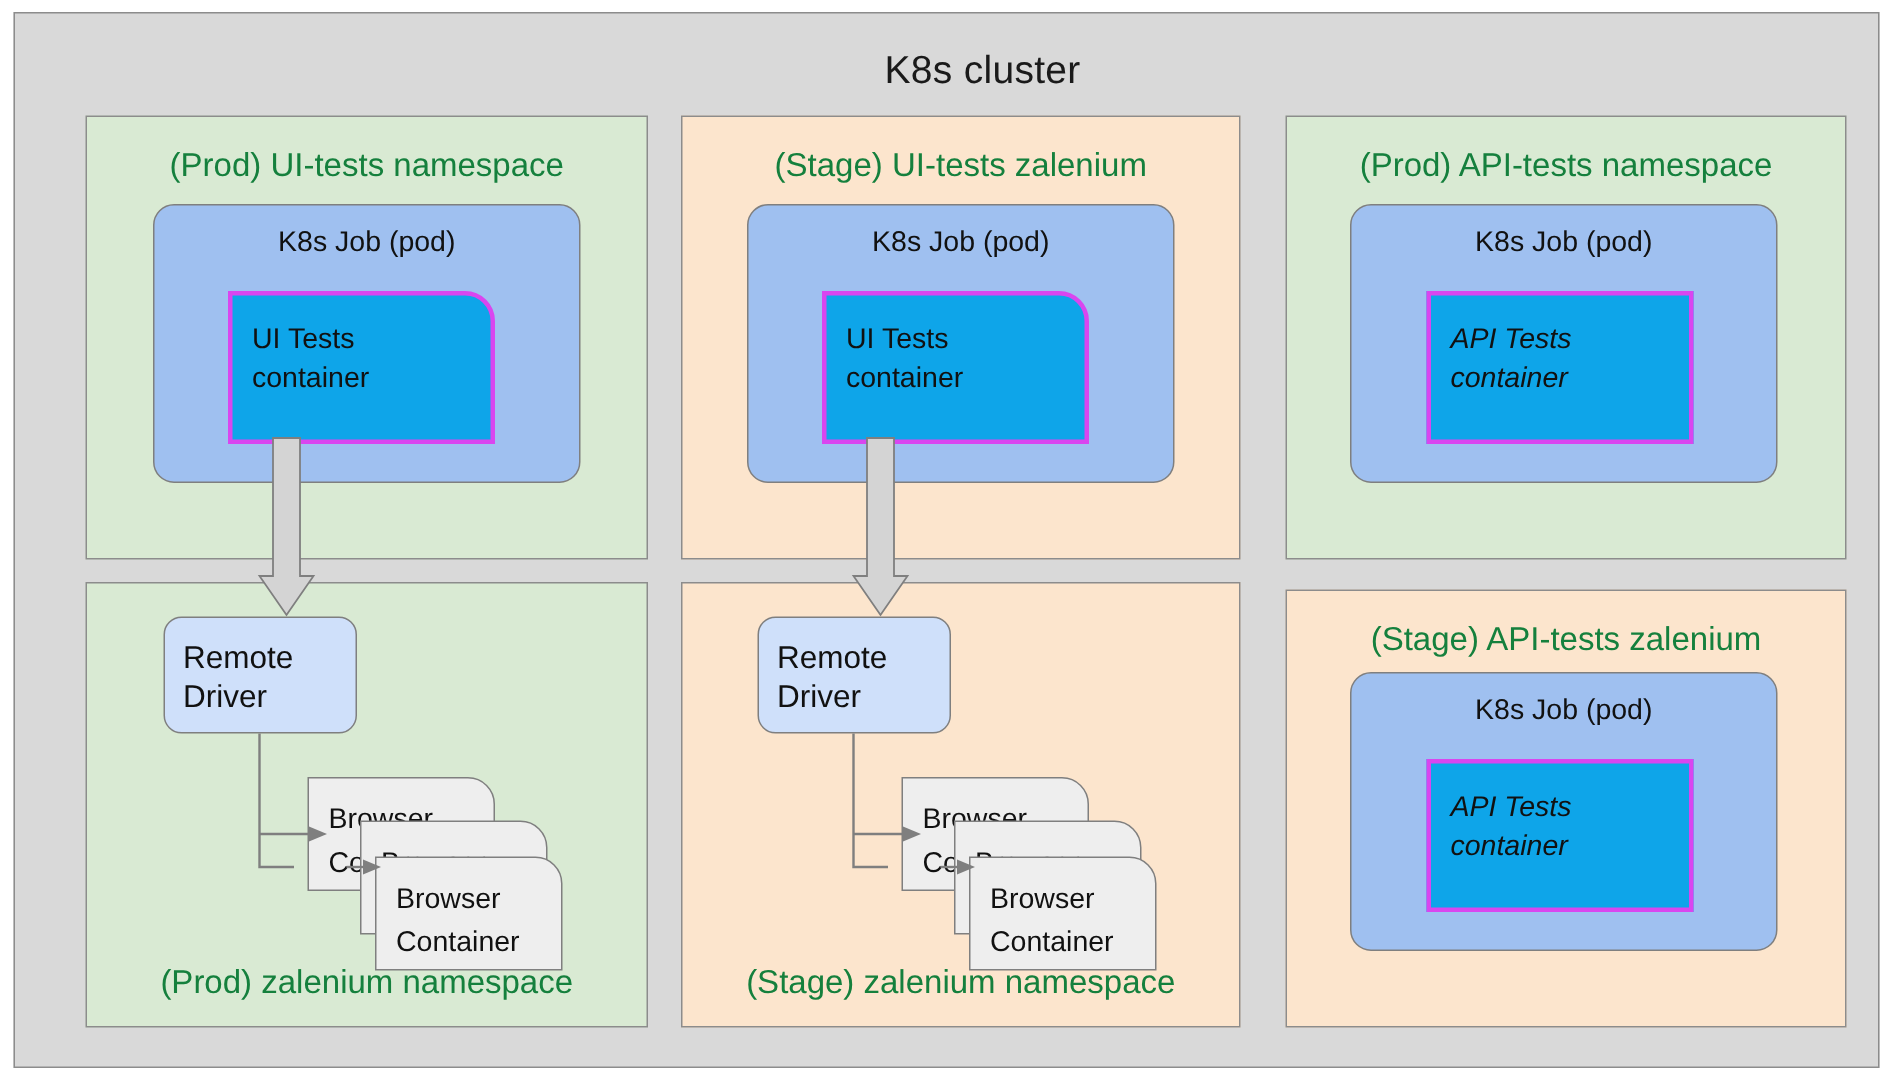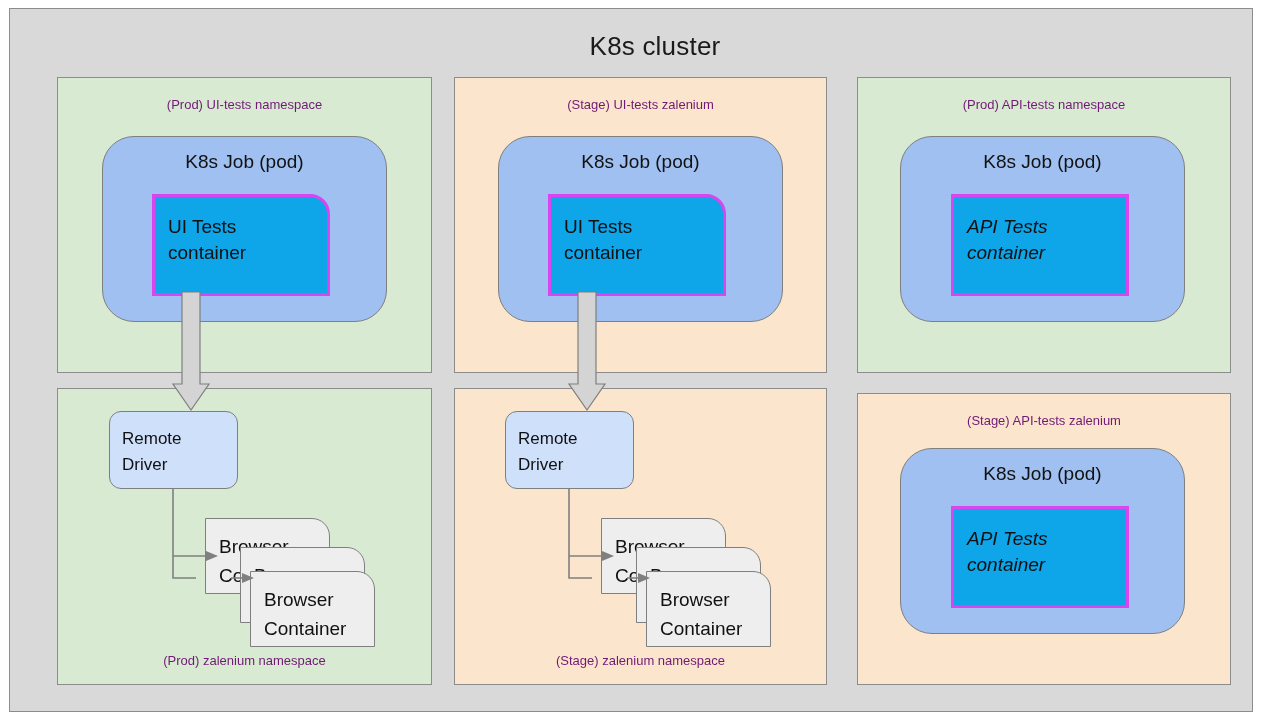--- a/index.html
+++ b/index.html
@@ -46,34 +46,34 @@
     box-sizing: border-box;
     border: 1px solid #8c8c8c;
   }
   .ns.green  { background: #d9ead3; }
   .ns.orange { background: #fce5cd; }
   .ns-title {
     position: absolute;
     left: 0;
     width: 100%;
     text-align: center;
-    font-size: 13px;
-    color: #701a75;
+    font-size: 22px;
+    color: #15803d;
     white-space: nowrap;
   }
   .ns-title.top    { top: 19px; }
   .ns-title.bottom { bottom: 16px; }
 
   
   .pod {
     position: absolute;
     box-sizing: border-box;
     background: #9fc0f0;
     border: 1px solid #7f7f7f;
-    border-radius: 32px;
+    border-radius: 14px;
   }
   .pod-title {
     position: absolute;
     left: 0;
     top: 14px;
     width: 100%;
     text-align: center;
     font-size: 19px;
     color: #111111;
     white-space: nowrap;
@@ -101,21 +101,21 @@
     position: absolute;
     box-sizing: border-box;
     background: #cfe0fa;
     border: 1px solid #7f7f7f;
     border-radius: 12px;
   }
   .driver-label {
     position: absolute;
     left: 12px;
     top: 14px;
-    font-size: 17px;
+    font-size: 21px;
     line-height: 26px;
     color: #111111;
     white-space: pre-line;
   }
   
   .browser {
     position: absolute;
     box-sizing: border-box;
     background: #eeeeee;
     border: 1px solid #7f7f7f;

